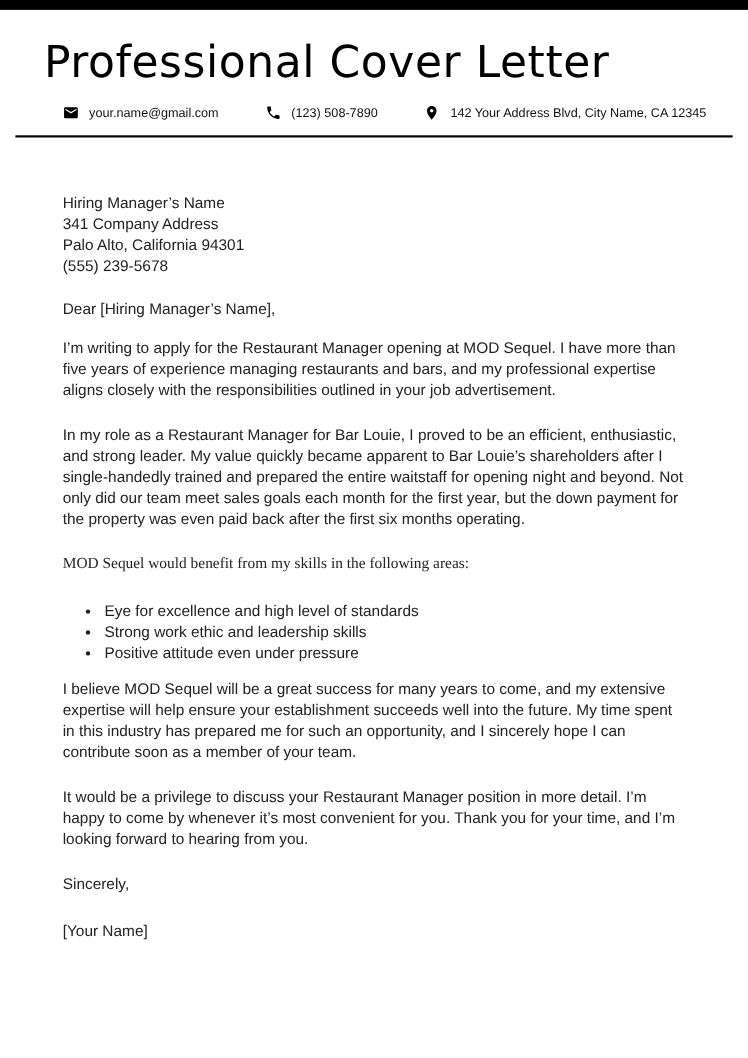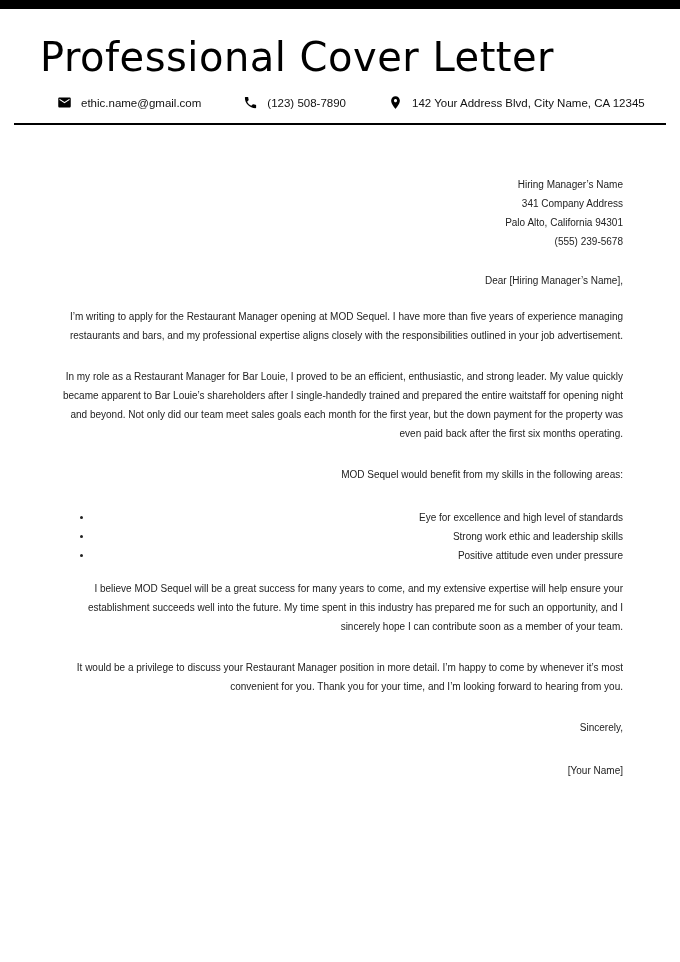--- a/index.html
+++ b/index.html
@@ -49,30 +49,29 @@
   }
   .contact-item .icon svg { display: block; }
   .divider {
     width: 652px;
     margin: 13px auto 0 auto;
     border: none;
     border-top: 2.5px solid #000000;
   }
   .letter {
     padding: 50px 57px 0 57px;
-    font-size: 10px;
+    font-size: 14px;
     line-height: 19px;
     color: #222222;
-    text-align: right;
   }
   .recipient-block { margin: 0 0 20px 0; }
   .recipient-line { line-height: 19px; }
   .letter p { margin: 0 0 22px 0; }
   .letter p.salutation { margin-bottom: 17px; }
-  .letter p.skills-intro { margin-bottom: 24px; }
+  .letter p.skills-intro { margin-bottom: 24px; font-family: Liberation Serif, serif; }
   ul.skills-list {
     margin: 0 0 14px 0;
     padding-left: 36px;
   }
   ul.skills-list li {
     line-height: 19px;
     padding-left: 2px;
   }
   .letter p.signoff { margin: 20px 0 24px 0; }
   .letter p.signature { margin: 0; }
@@ -84,21 +83,21 @@
 
 <h1 class="title">Professional Cover Letter</h1>
 
 <div class="contact-row">
   <div class="contact-item">
     <span class="icon">
       <svg width="15" height="15" viewBox="0 0 24 24" fill="#000000" xmlns="http://www.w3.org/2000/svg">
         <path d="M20 4H4c-1.1 0-1.99.9-1.99 2L2 18c0 1.1.9 2 2 2h16c1.1 0 2-.9 2-2V6c0-1.1-.9-2-2-2zm0 4l-8 5-8-5V6l8 5 8-5v2z"></path>
       </svg>
     </span>
-    <span>ethic.name@gmail.com</span>
+    <span>your.name@gmail.com</span>
   </div>
   <div class="contact-item">
     <span class="icon">
       <svg width="15" height="15" viewBox="0 0 24 24" fill="#000000" xmlns="http://www.w3.org/2000/svg">
         <path d="M6.62 10.79c1.44 2.83 3.76 5.14 6.59 6.59l2.2-2.2c.27-.27.67-.36 1.02-.24 1.12.37 2.33.57 3.57.57.55 0 1 .45 1 1V20c0 .55-.45 1-1 1-9.39 0-17-7.61-17-17 0-.55.45-1 1-1h3.5c.55 0 1 .45 1 1 0 1.25.2 2.45.57 3.57.11.35.03.74-.25 1.02l-2.2 2.2z"></path>
       </svg>
     </span>
     <span>(123) 508-7890</span>
   </div>
   <div class="contact-item">

